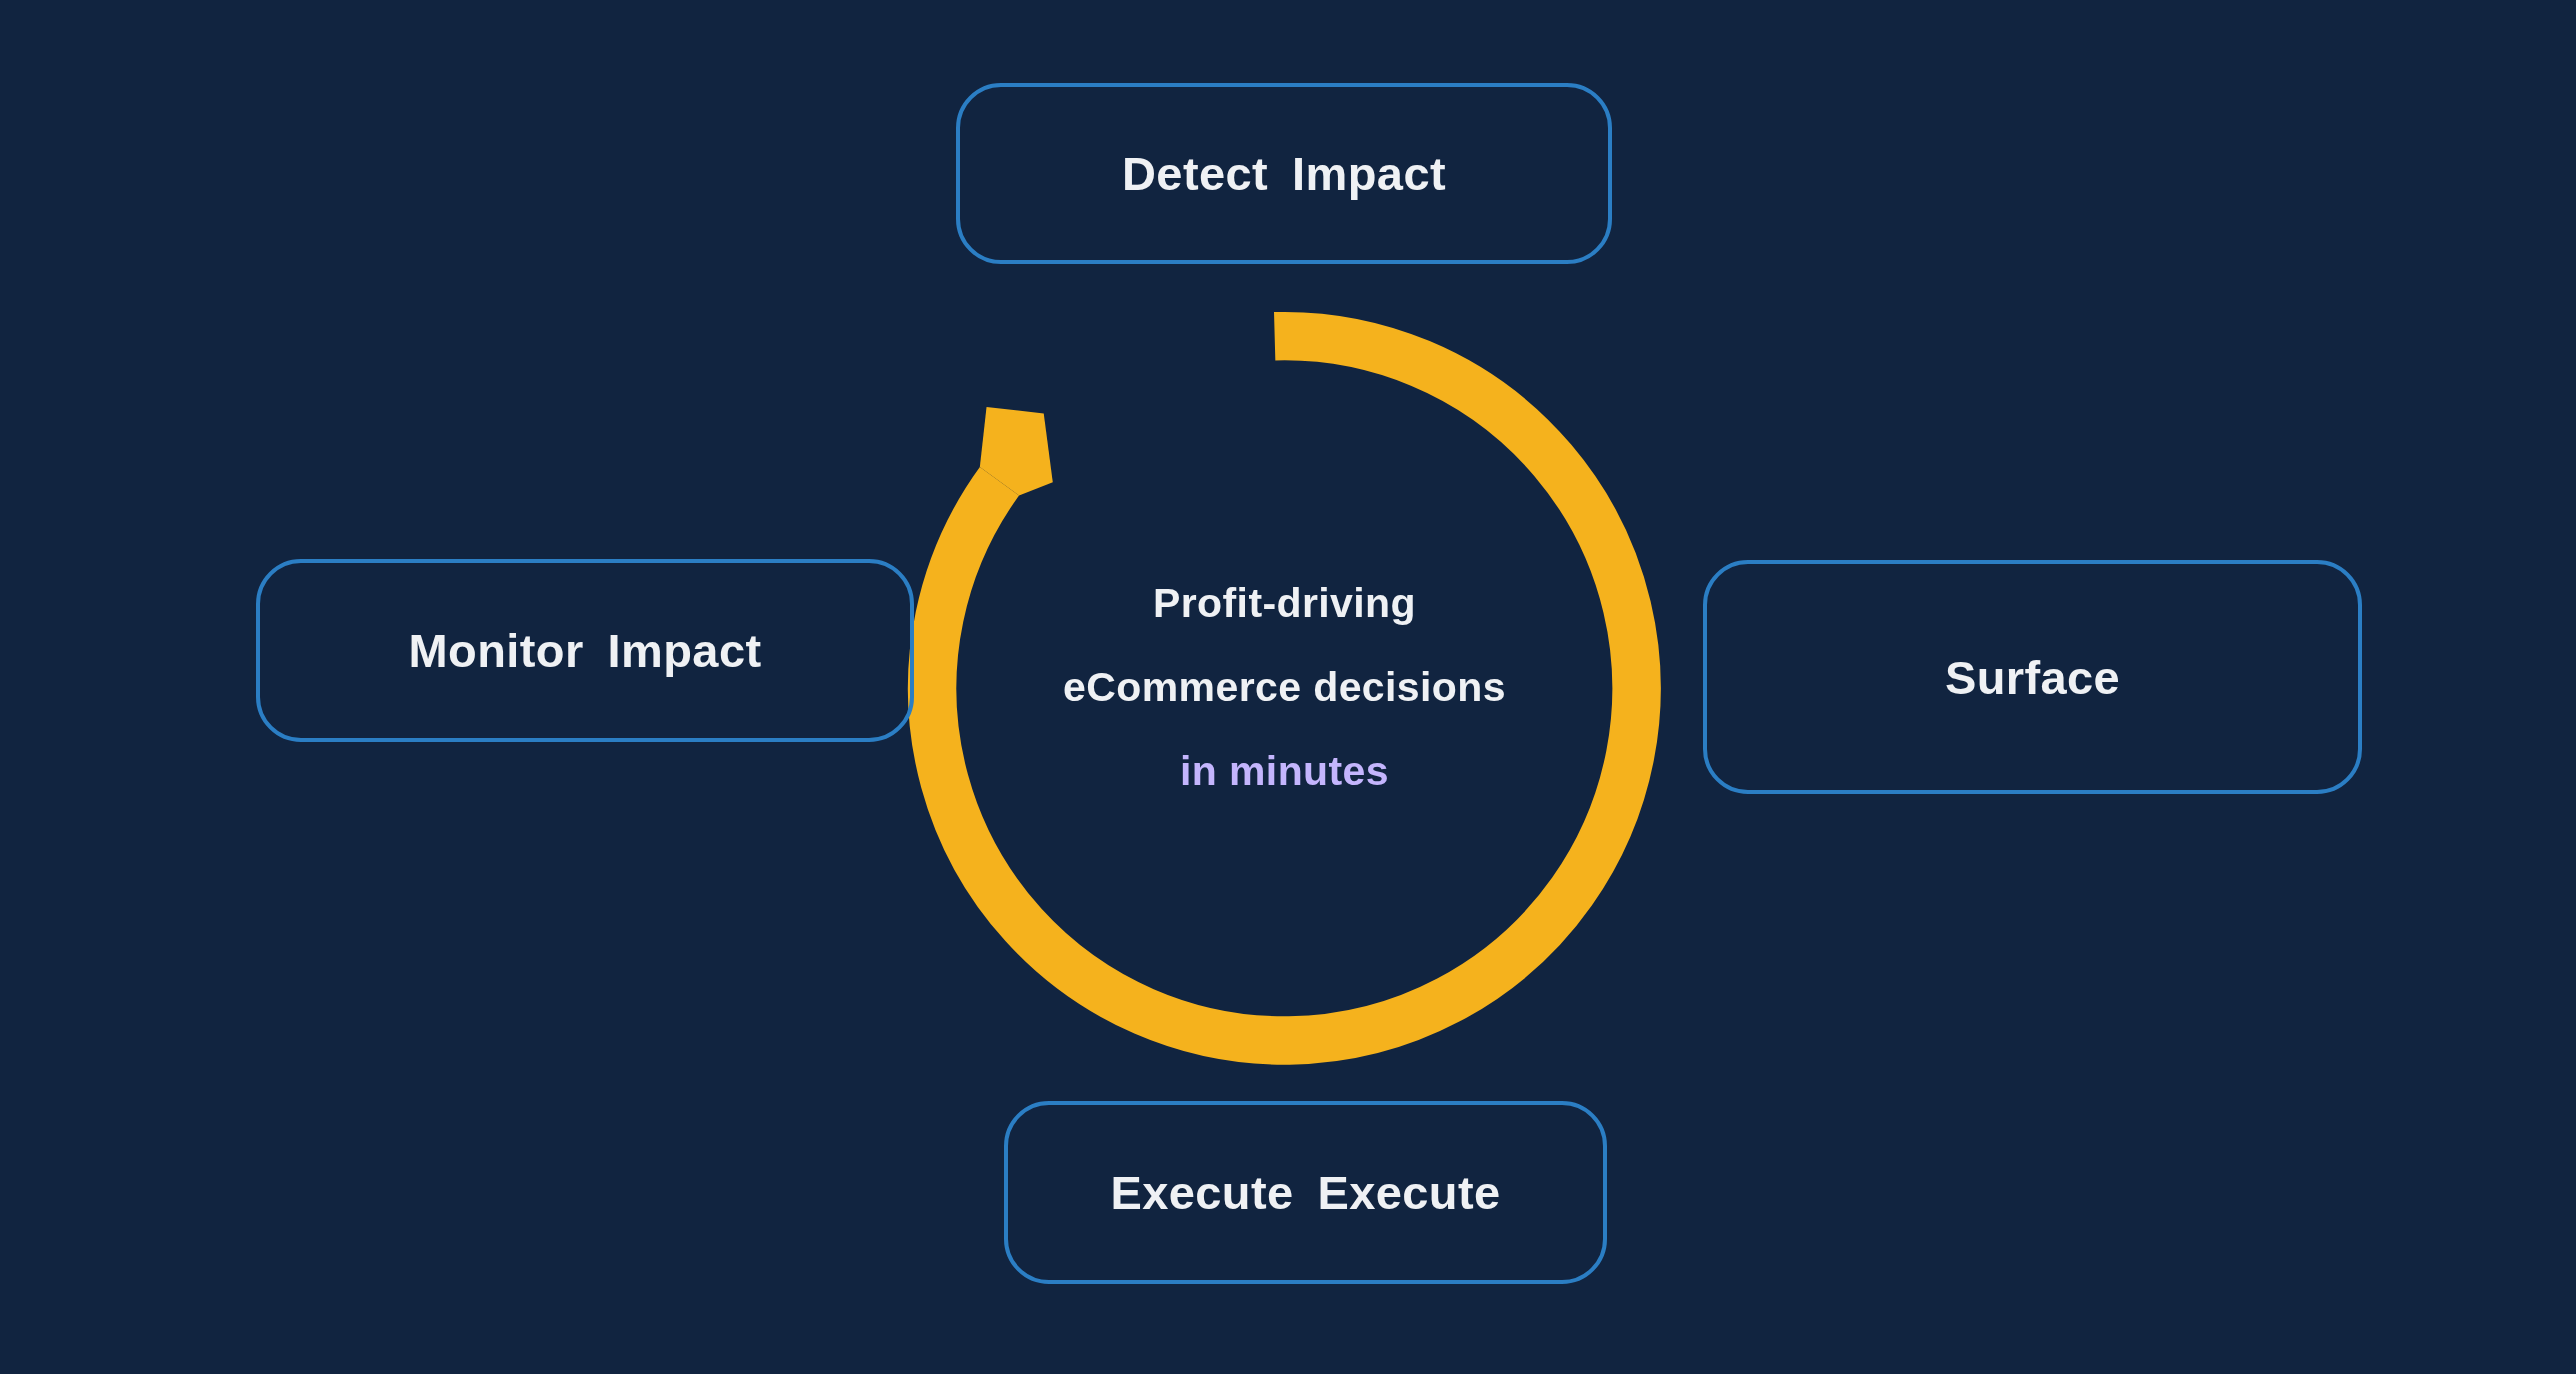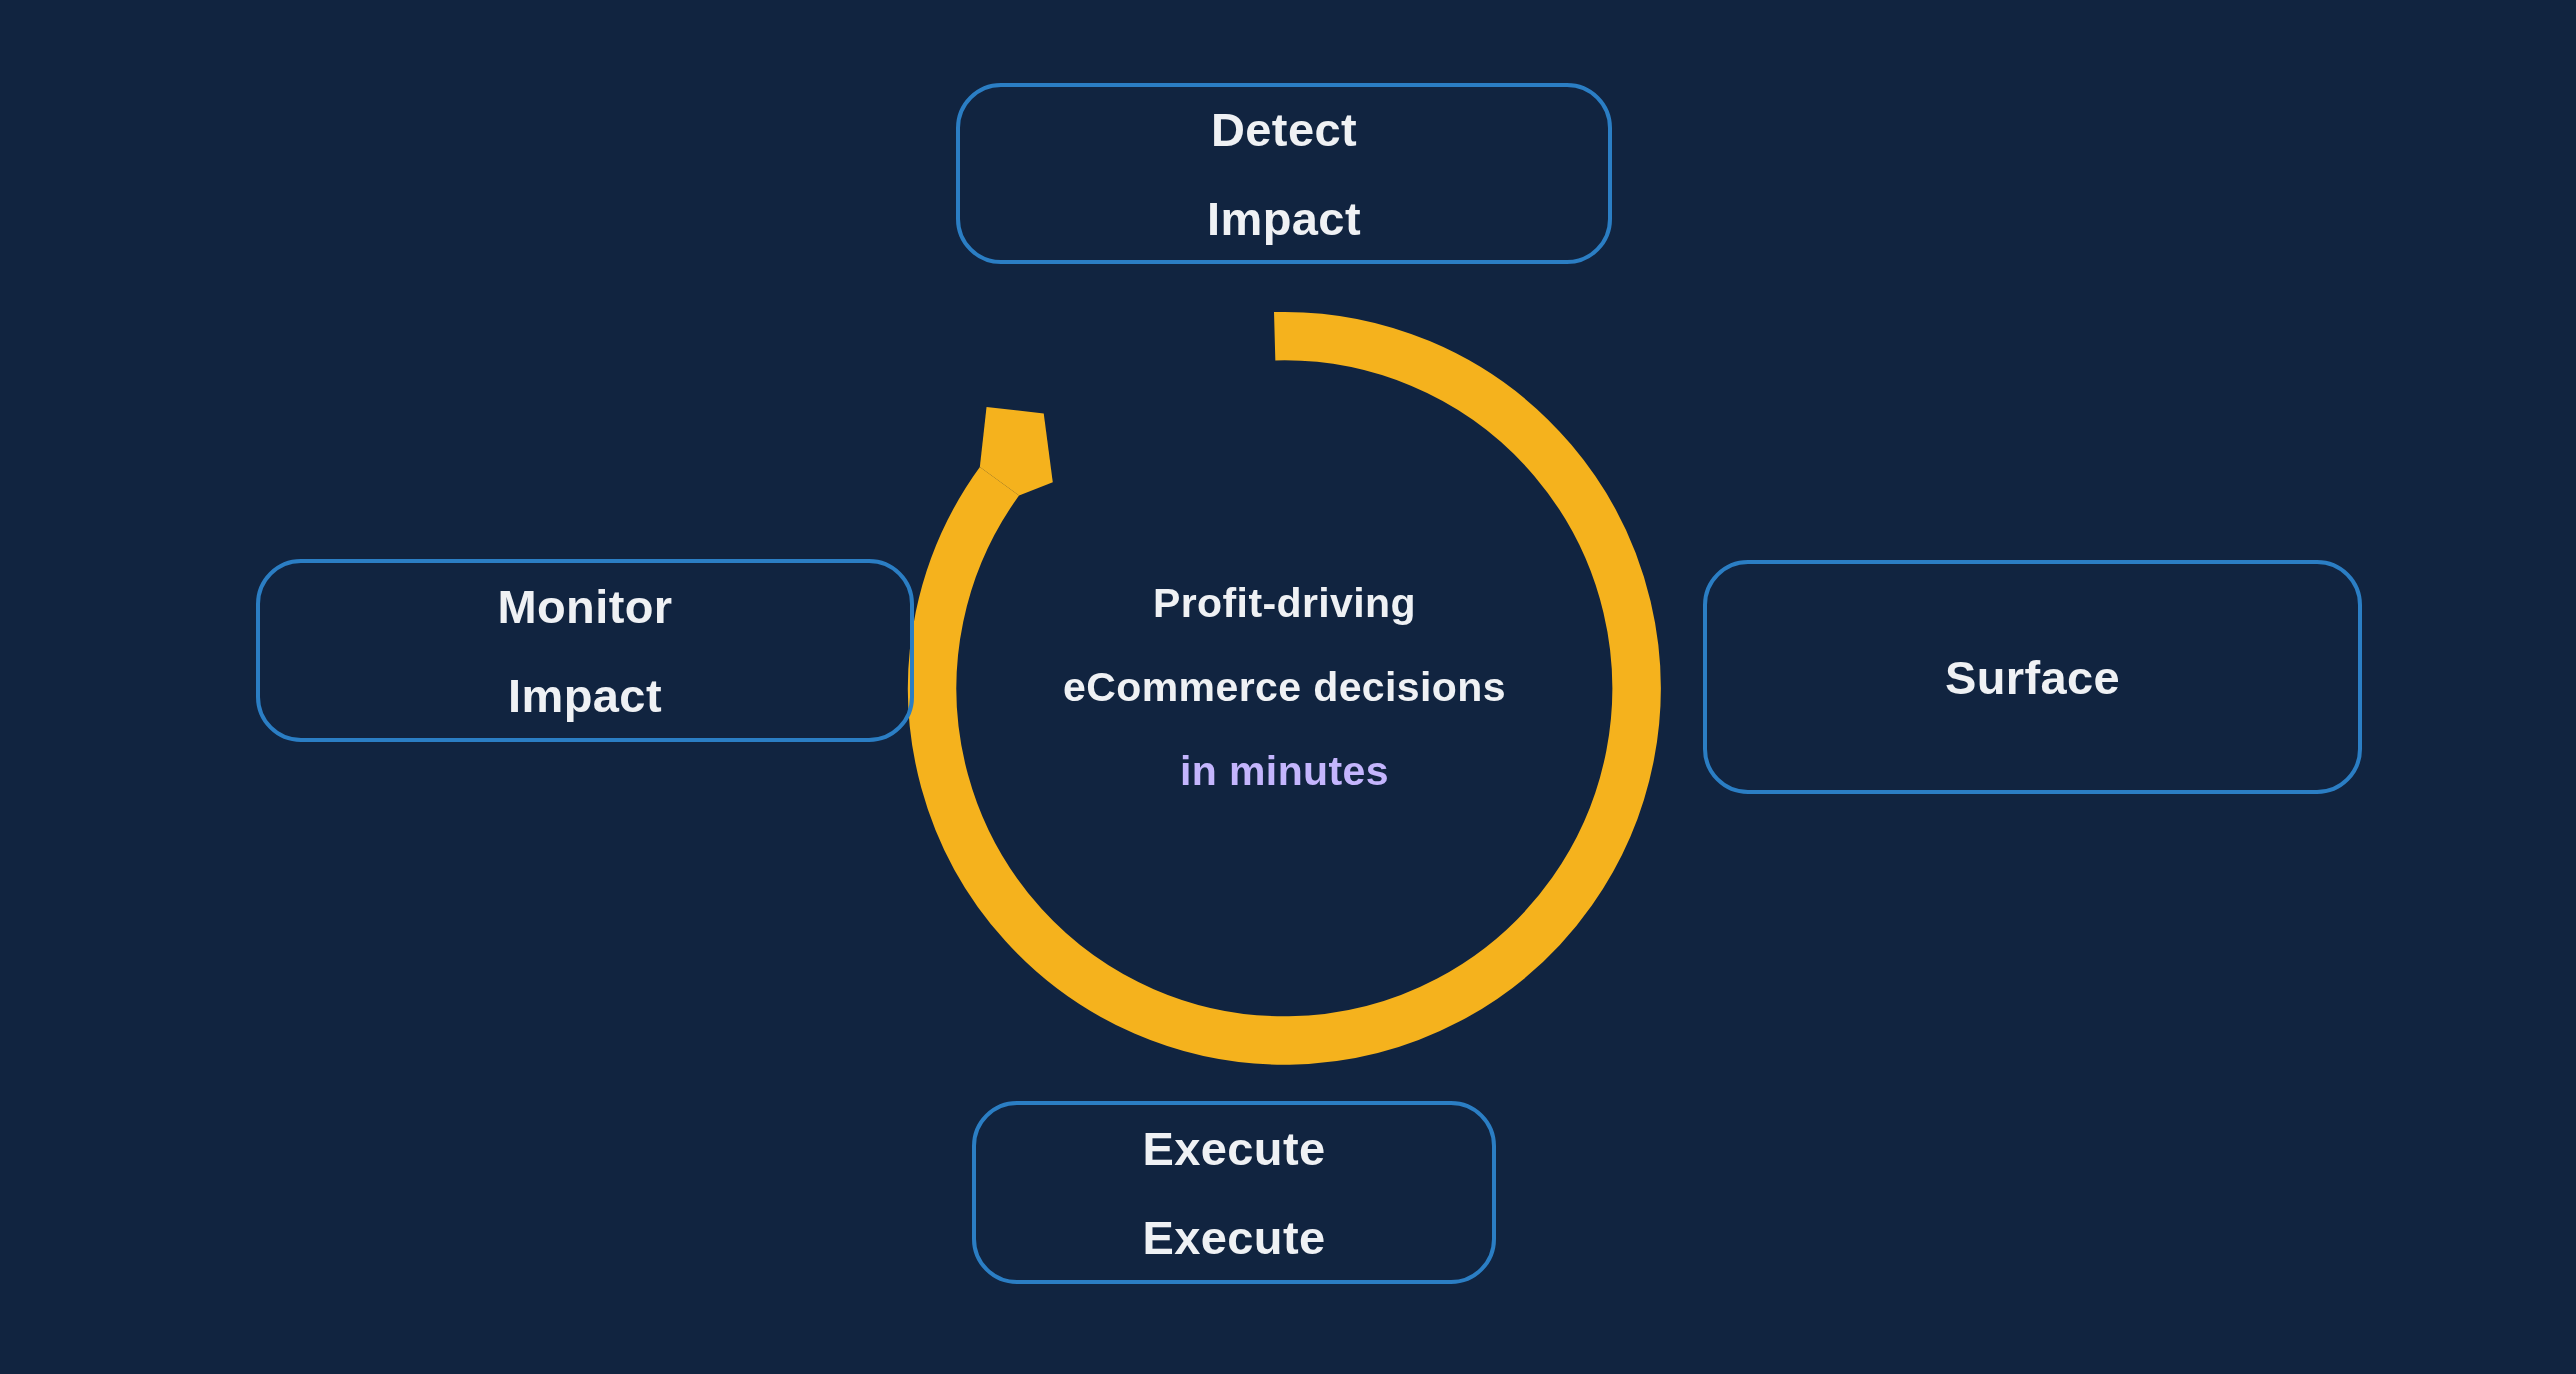--- a/index.html
+++ b/index.html
@@ -10,35 +10,35 @@
     background: #112440;
     overflow: hidden;
     font-family: "Liberation Sans", sans-serif;
   }
   .node {
     position: absolute;
     box-sizing: border-box;
     border: 4px solid #2B7EC4;
     border-radius: 45px;
     display: flex;
-    flex-direction: column;
+    flex-direction: row;
     align-items: center;
     justify-content: center;
     text-align: center;
     color: #EFF1F4;
     font-weight: 700;
     font-size: 47px;
     line-height: 65px;
     letter-spacing: 0.4px;
     gap: 24px;
   }
   #node-top    { left: 956px; top: 83px;  width: 656px; height: 181px; }
   #node-left   { left: 212px;  top: 559px;  width: 658px; height: 183px; margin-left: 44px; }
   #node-right  { left: 1703px; top: 560px;  width: 659px; height: 234px; }
-  #node-bottom { left: 972px; top: 1101px; width: 524px; height: 183px; }
+  #node-bottom { left: 1004px; top: 1101px; width: 603px; height: 183px; }
 
   .arrow-svg {
     position: absolute;
     left: 0;
     top: 0;
     width: 2576px;
     height: 1375px;
   }
   .caption {
     position: absolute;

